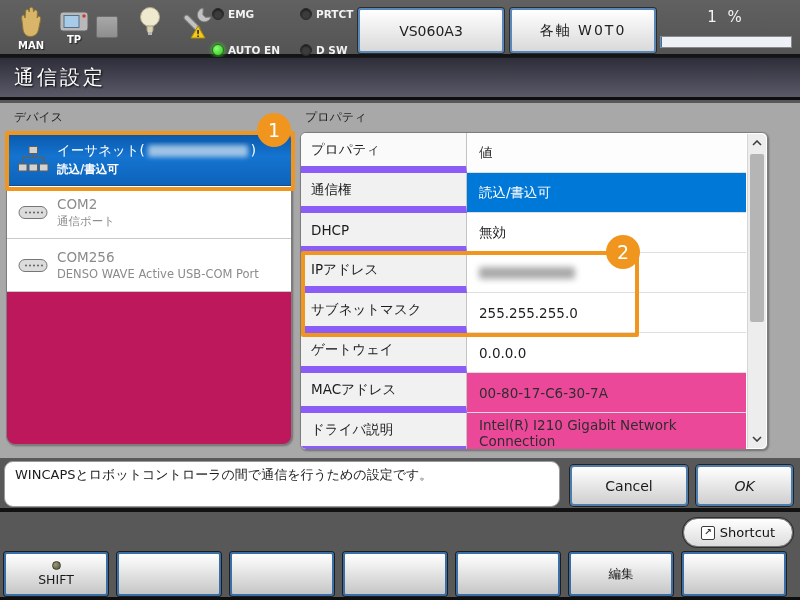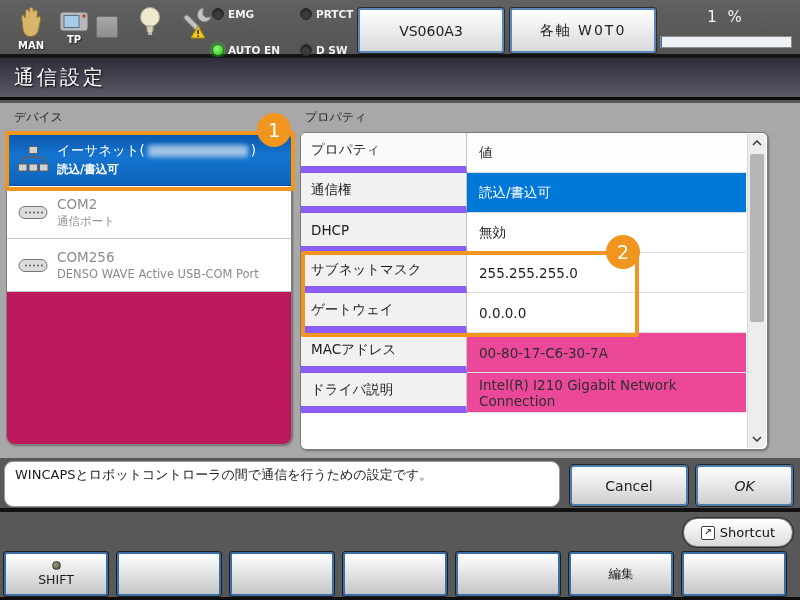--- a/index.html
+++ b/index.html
@@ -274,20 +274,26 @@
         <div>
             <div class="t-row selected">
               <div class="t-cell t-prop">通信権</div>
               <div class="t-cell t-val">読込/書込可</div>
             </div>
             <div class="t-row normal">
               <div class="t-cell t-prop">DHCP</div>
               <div class="t-cell t-val">無効</div>
             </div>
             <div class="t-row normal">
+              <div class="t-cell t-prop">IPアドレス</div>
+              <div class="t-cell t-val">
+                <span class="redact redact-gray"></span>
+              </div>
+            </div>
+            <div class="t-row normal">
               <div class="t-cell t-prop">サブネットマスク</div>
               <div class="t-cell t-val">255.255.255.0</div>
             </div>
             <div class="t-row normal">
               <div class="t-cell t-prop">ゲートウェイ</div>
               <div class="t-cell t-val">0.0.0.0</div>
             </div>
             <div class="t-row disabled">
               <div class="t-cell t-prop">MACアドレス</div>
               <div class="t-cell t-val">00-80-17-C6-30-7A</div>

